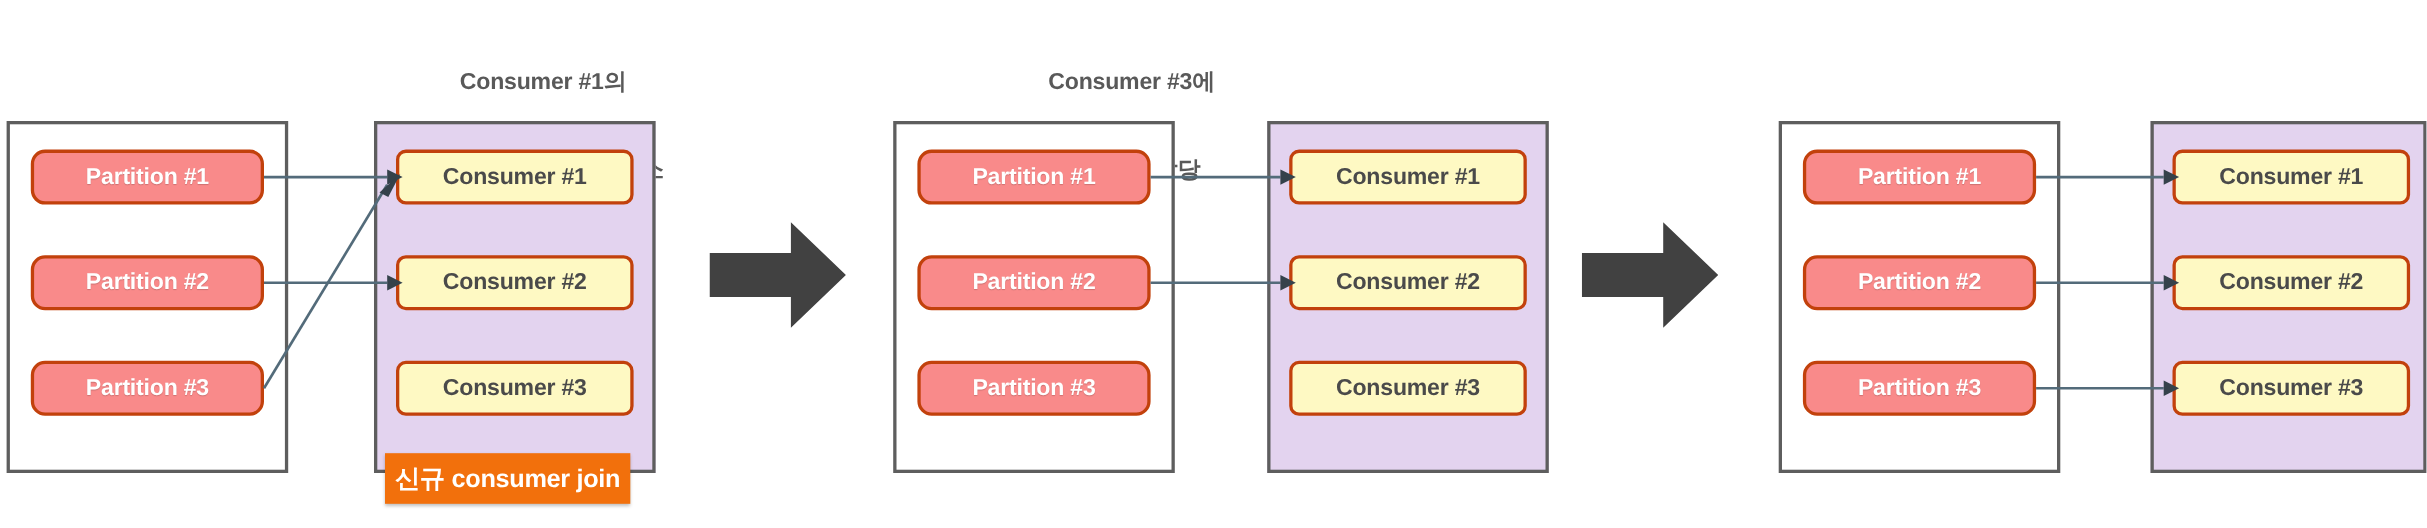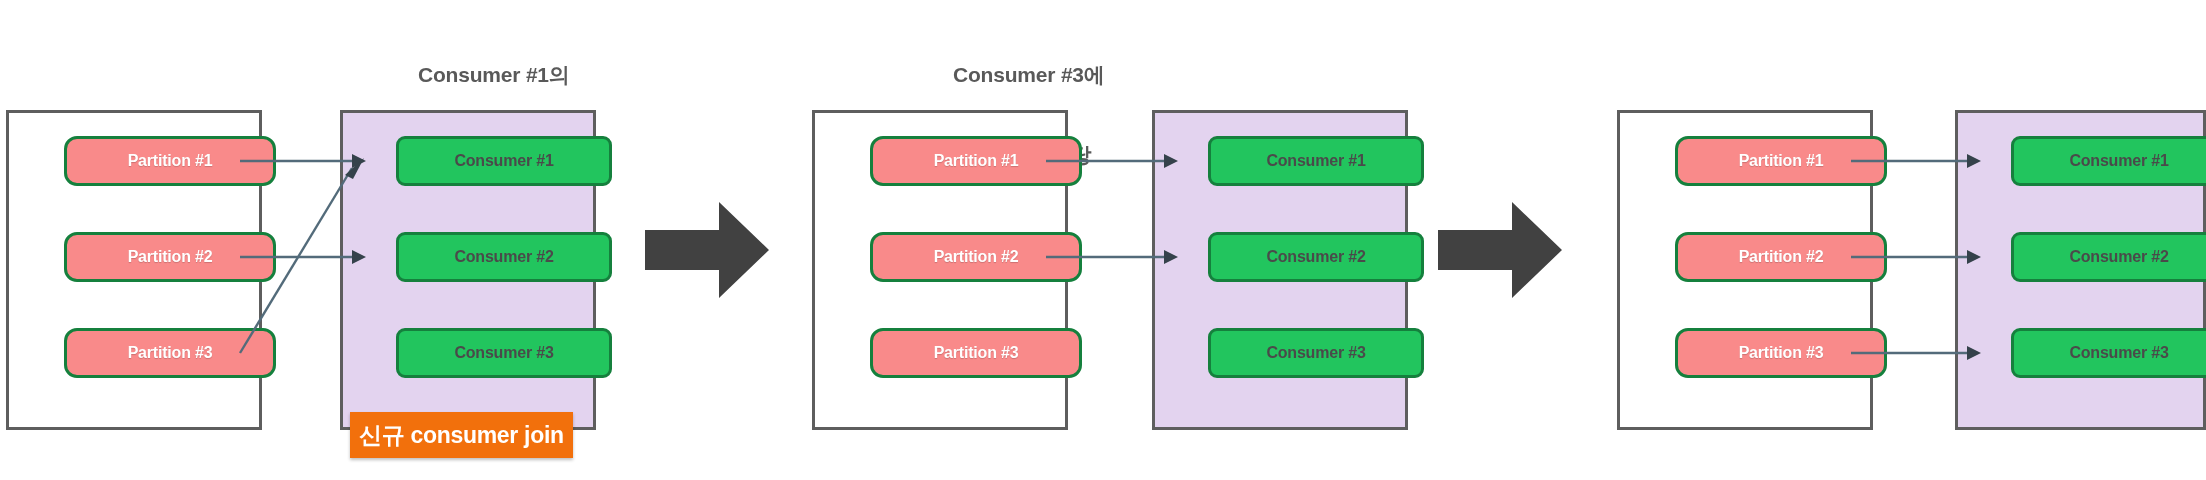--- a/index.html
+++ b/index.html
@@ -31,35 +31,34 @@
   }
   .panel.partitions { background: #ffffff; }
   .panel.consumers  { background: #e3d3ef; }
 
   
   .node {
     position: absolute;
     display: flex;
     align-items: center;
     justify-content: center;
-    border: 3px solid #15803d;
-    font-size: 16px;
+    border: 3px solid #c2410c;
+    font-size: 21px;
     font-weight: bold;
     letter-spacing: -0.2px;
     white-space: nowrap;
-    margin-left: 36px;
   }
   .node.partition {
     background: #f98a8a;
     color: #ffffff;
     border-radius: 13px;
     text-shadow: 0 1px 1px rgba(0,0,0,.18);
   }
   .node.consumer {
-    background: #22c55e;
+    background: #fef9c3;
     color: #4a4a4a;
     border-radius: 9px;
   }
 
   
   .conn { position: absolute; overflow: visible; }
   .conn line, .conn path.ln { stroke: #536b7a; stroke-width: 2.4px; fill: none; }
   .conn path.head { fill: #35424b; stroke: none; }
 
   

